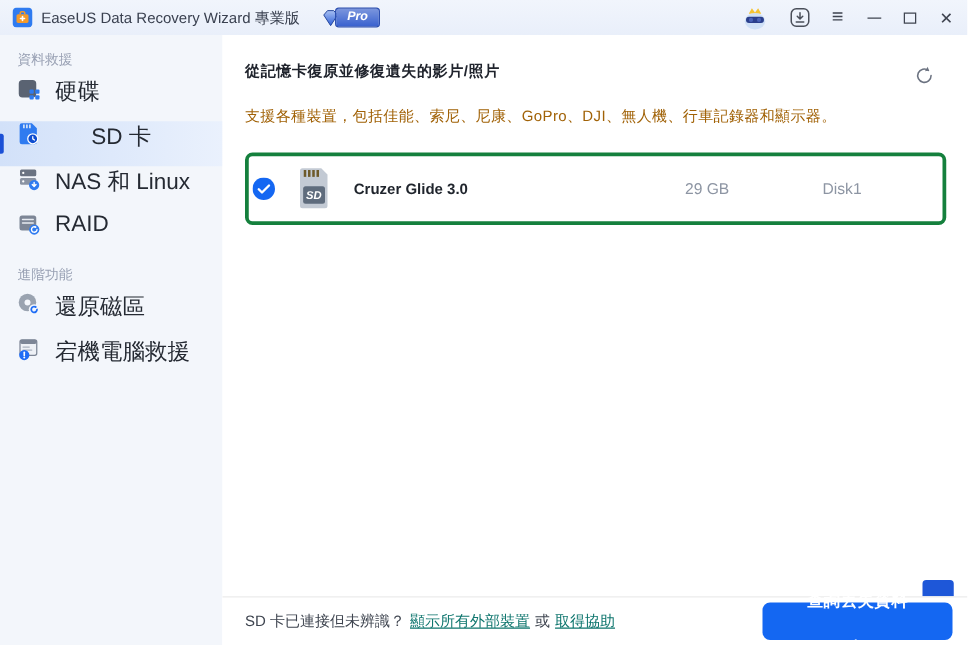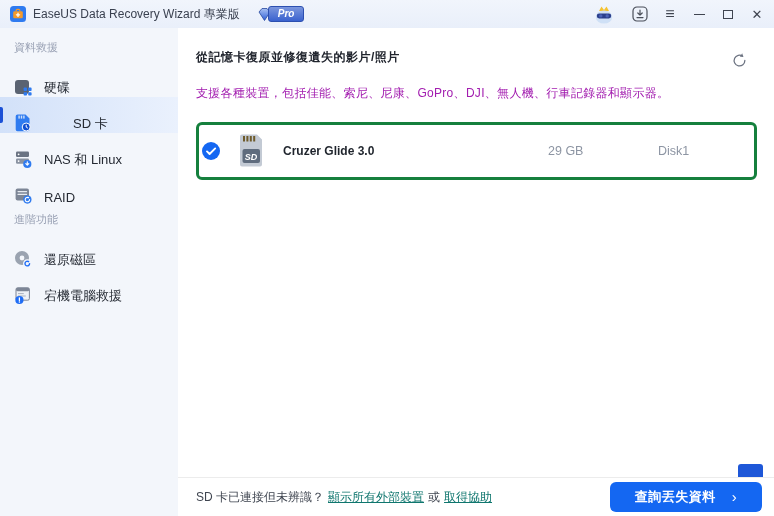--- a/index.html
+++ b/index.html
@@ -17,49 +17,49 @@
   .tb-controls{margin-left:auto;display:flex;align-items:center;gap:15px;}
   .tb-btn{display:flex;align-items:center;justify-content:center;cursor:pointer;color:#3f4450;
     font-size:13px;line-height:1;min-width:14px;}
   .glyph-box{width:10px;height:9px;border:1.2px solid #3f4450;display:inline-block;}
   .glyph-min{width:11px;height:0;border-top:1.5px solid #3f4450;display:inline-block;}
 
   
   .sidebar{position:absolute;top:28px;left:0;width:178px;bottom:0;background:#f3f6fb;}
   .section-label{padding:12px 0 6px 14px;font-size:11px;color:#99a1b4;}
   .section-label.second{padding-top:7px;}
-  .nav-item{height:36px;display:flex;align-items:flex-end;padding-left:13px;gap:11px;
-    font-size:13px;color:#252a33;position:relative;cursor:pointer;}
+  .nav-item{height:36px;display:flex;align-items:flex-start;padding-left:13px;gap:11px;
+    font-size:18px;color:#252a33;position:relative;cursor:pointer;}
   .nav-item.selected{background:linear-gradient(90deg,#d2e1f9 0%,#eaf1fd 100%);gap:40px;}
   .nav-item.selected::before{content:"";position:absolute;left:0;top:50%;transform:translateY(-50%);
     width:3px;height:16px;background:#1b50d6;border-radius:0 2px 2px 0;}
   .nav-icon{display:flex;width:20px;justify-content:center;}
 
   
   .main{position:absolute;left:178px;top:28px;right:0;bottom:0;background:#fff;}
   .main-title{position:absolute;left:18px;top:21px;font-size:12px;font-weight:bold;color:#20242d;letter-spacing:.5px;}
   .refresh-button{position:absolute;right:26px;top:24px;cursor:pointer;display:flex;}
-  .subtitle{position:absolute;left:18px;top:57px;font-size:12px;color:#a21caf;letter-spacing:.3px;}
+  .subtitle{position:absolute;left:18px;top:57px;font-size:12px;color:#a16207;letter-spacing:.3px;}
   .device-card{position:absolute;left:18px;right:17px;top:94px;height:58px;border:3px solid #15803d;
     border-radius:6px;background:#fff;display:flex;align-items:center;padding-left:3px;cursor:pointer;}
   .check-circle{margin-right:16px;display:flex;cursor:pointer;}
   .sd-dev-icon{margin-right:17px;display:flex;}
   .dev-name{font-size:12px;font-weight:bold;color:#1f242c;}
   .dev-size{position:absolute;left:349px;color:#8d95a3;font-size:12.5px;}
   .dev-disk{position:absolute;left:459px;color:#8d95a3;font-size:12.5px;}
 
   
   .footer{position:absolute;left:0;right:0;bottom:0;height:39px;border-top:1px solid #ececec;
     display:flex;align-items:center;padding:0 12px 0 18px;background:#fff;z-index:1;}
   .footer-text{font-size:12px;color:#3f4550;text-align:right;}
   .footer a{color:#0f766e;font-size:12px;text-decoration:underline;margin:0 4px;cursor:pointer;}
   .or-text{font-size:12px;color:#3f4550;}
   .scan-button{margin-left:auto;width:152px;height:30px;background:#1467f2;border:none;border-radius:6px;
     color:#fff;font-size:13px;font-weight:bold;display:flex;align-items:center;justify-content:center;
-    gap:16px;cursor:pointer;position:relative;z-index:2;letter-spacing:.5px;}
+    gap:16px;cursor:pointer;position:relative;z-index:2;letter-spacing:.5px;flex-direction:column;}
   .scan-chevron{font-size:15px;font-weight:normal;margin-top:-1px;}
   .artifact{position:absolute;right:11px;bottom:33px;width:25px;height:19px;background:#1e57d8;border-radius:3px;z-index:0;}
 </style>
 </head>
 <body>
 
 <div class="titlebar">
   <span class="app-icon">
     <svg width="16" height="16" viewBox="0 0 16 16">
       <rect width="16" height="16" rx="3.5" fill="#2f7bf0"></rect>

